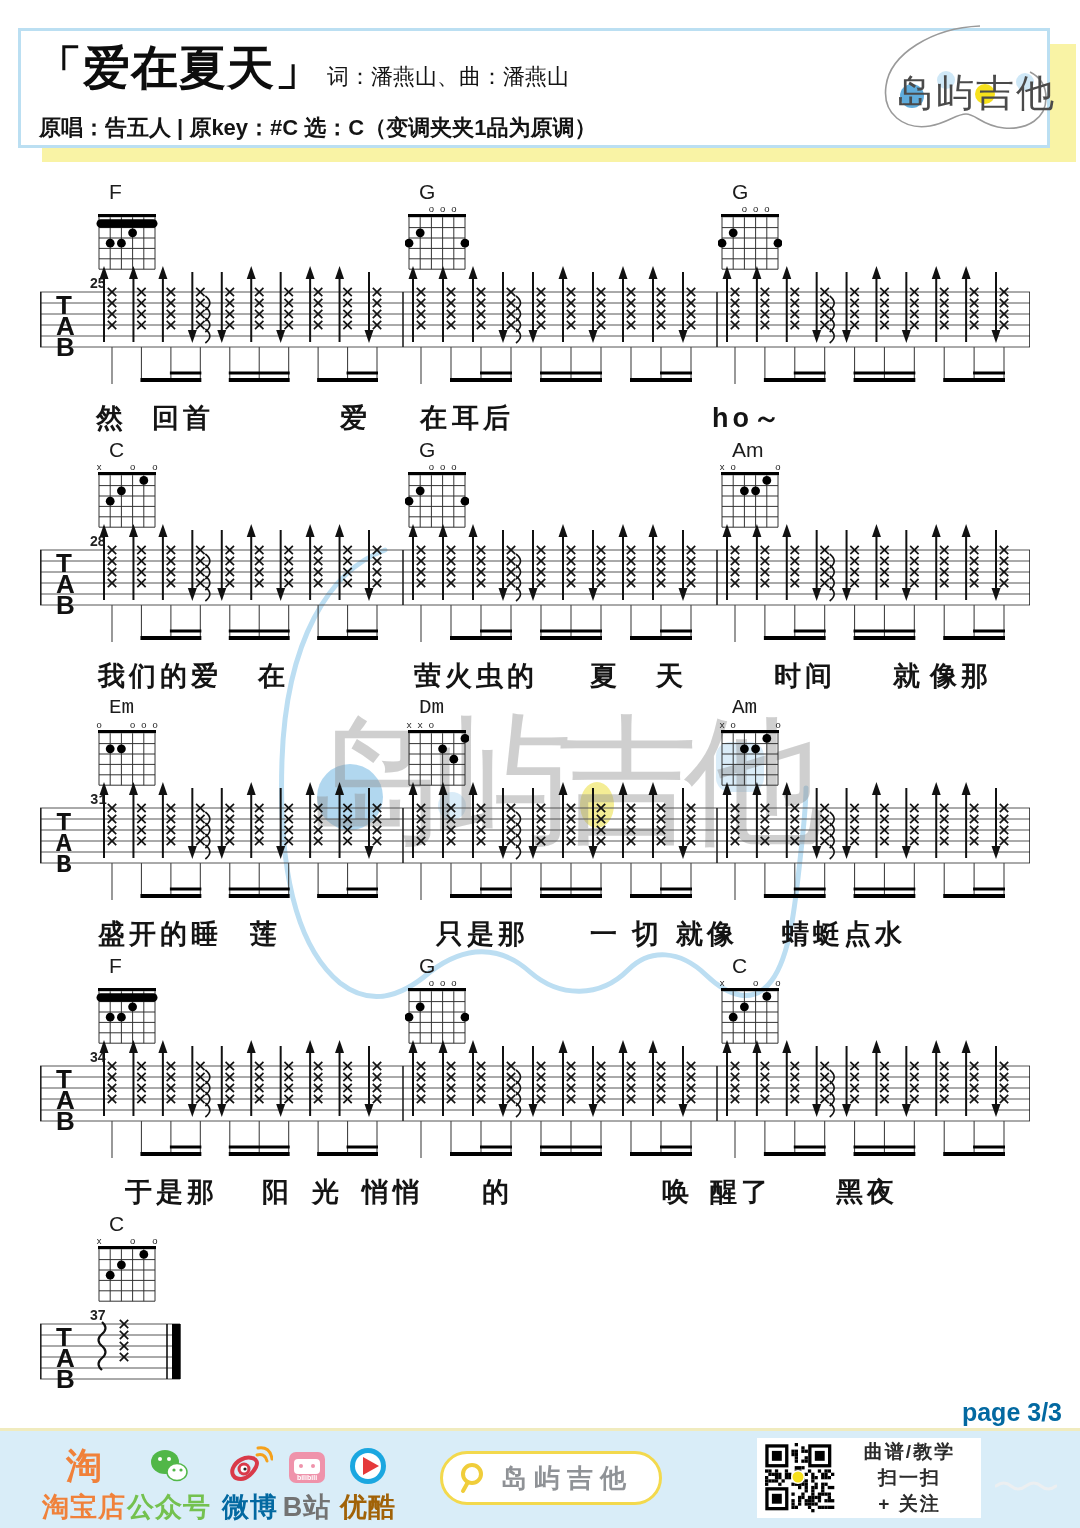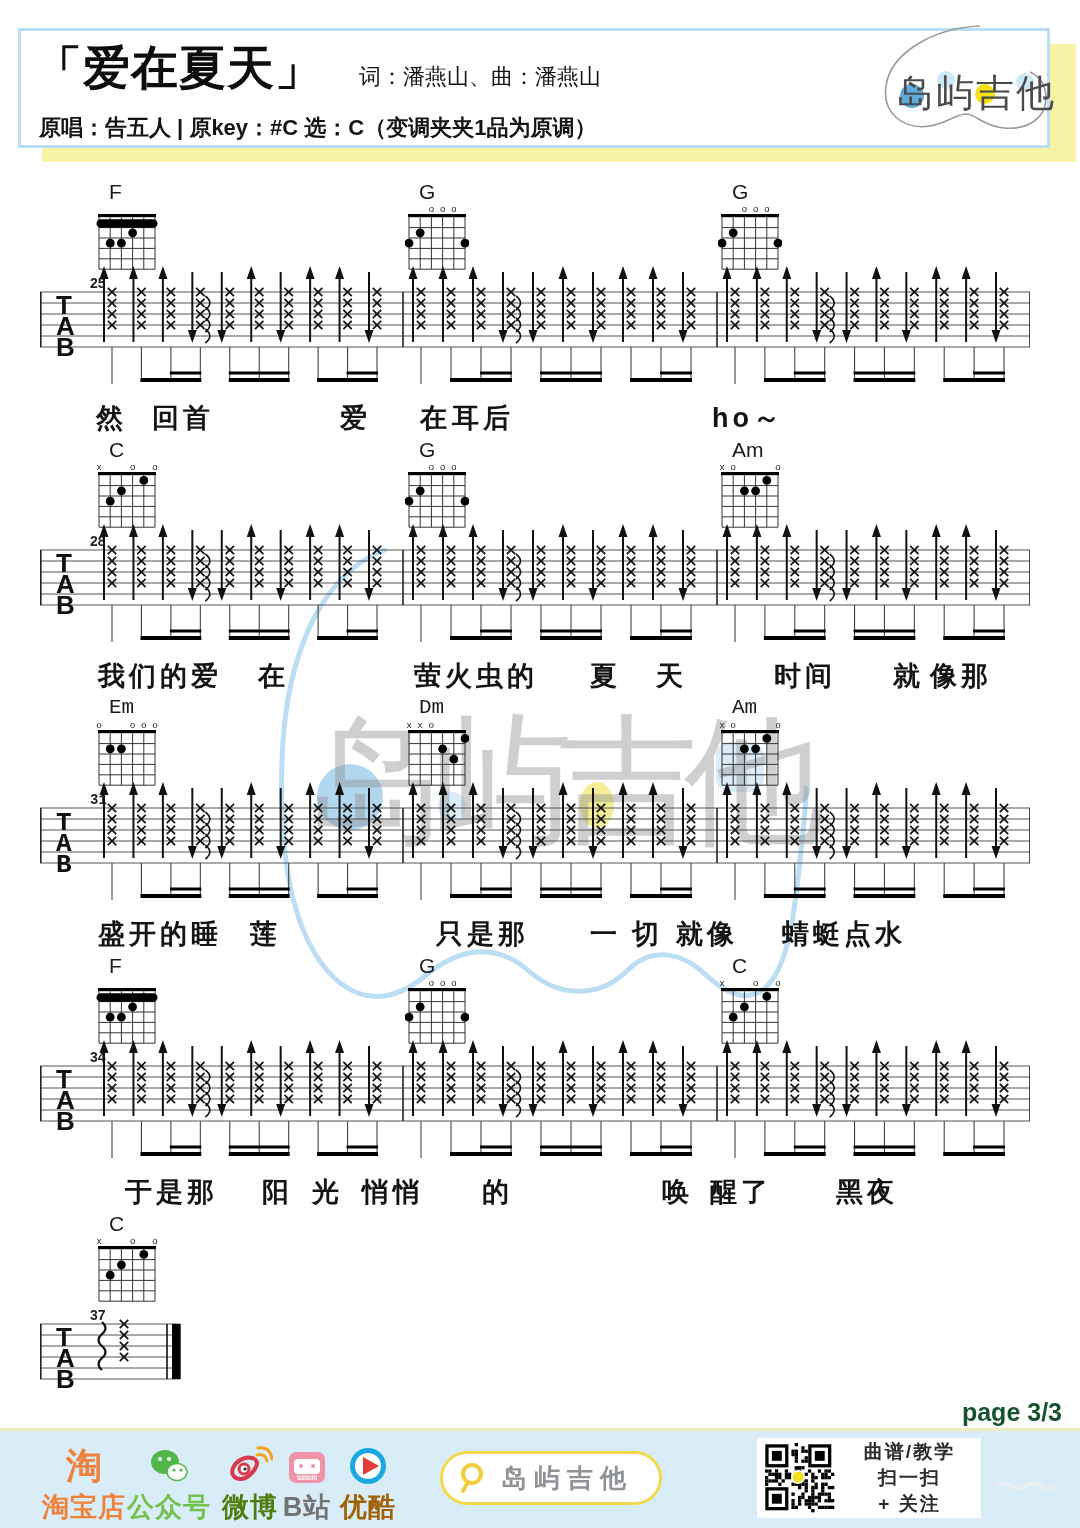--- a/index.html
+++ b/index.html
@@ -3,40 +3,40 @@
 <meta charset="utf-8">
 <style>
   html,body{margin:0;padding:0;background:#fff;}
   body{width:1080px;height:1528px;position:relative;overflow:hidden;
        font-family:"Liberation Sans", sans-serif;}
   
   .hdr-shadow{position:absolute;left:42px;top:44px;width:1034px;height:118px;
               background:#f9f3a5;z-index:1;}
   .hdr-card{position:absolute;left:18px;top:28px;width:1032px;height:120px;
             background:#ffffff;border:3px solid #bbdff2;z-index:2;box-sizing:border-box;}
-  .hdr-titlerow{position:absolute;left:14px;top:6px;display:flex;align-items:baseline;gap:36px;white-space:nowrap;}
+  .hdr-titlerow{position:absolute;left:14px;top:6px;display:flex;align-items:baseline;gap:4px;white-space:nowrap;}
   .hdr-title{font-size:47px;font-weight:900;color:#0d0d0d;letter-spacing:1px;}
   .hdr-credits{font-size:22px;font-weight:400;color:#141414;}
   .hdr-info{position:absolute;left:18px;top:82px;font-size:22px;font-weight:700;color:#141414;}
   .logo{position:absolute;left:862px;top:12px;width:200px;height:130px;z-index:3;}
   
   #wm{position:absolute;left:0;top:0;width:1080px;height:1528px;z-index:0;}
   .wm-text{position:absolute;left:306px;top:688px;font-size:140px;font-weight:200;
            color:#8f8f8f;opacity:.42;letter-spacing:-14px;white-space:nowrap;}
   
   #score{position:absolute;left:0;top:0;width:1080px;height:1528px;z-index:1;}
   .system{position:absolute;left:0;width:1080px;height:258px;}
   .chord-name{position:absolute;top:0;font-size:21px;font-weight:500;color:#1c1c1c;}
   .chord-diagram{position:absolute;top:24px;}
   .staff-svg{position:absolute;left:40px;top:86px;}
   .lyric{position:absolute;top:220px;font-size:27px;font-weight:600;color:#141414;
          letter-spacing:4px;white-space:nowrap;}
   
   .page-label{position:absolute;right:18px;top:1398px;font-size:25px;font-weight:700;
-              color:#14532d;z-index:2;}
+              color:#0369a1;z-index:2;}
   .footer-line{position:absolute;left:0;top:1428px;width:1080px;height:3px;background:#f0ebbe;z-index:2;}
   .footer{position:absolute;left:0;top:1431px;width:1080px;height:97px;background:#d9edf8;z-index:2;}
   .flink{position:absolute;top:12px;text-align:center;}
   .flink .ficon{height:46px;display:flex;align-items:center;justify-content:center;}
   .flink .flabel{font-size:27px;font-weight:700;margin-top:0;letter-spacing:1px;}
   .taobao-char{font-size:36px;font-weight:900;color:#f0813a;}
   .search-pill{position:absolute;left:440px;top:20px;width:222px;height:54px;background:#fff;
                border:3px solid #f3d94d;border-radius:30px;display:flex;align-items:center;box-sizing:border-box;}
   .search-text{font-size:26px;font-weight:600;color:#8f9296;letter-spacing:7px;margin-left:6px;}
   .qr-panel{position:absolute;left:757px;top:7px;width:224px;height:80px;background:#fff;display:flex;align-items:center;}
@@ -1947,21 +1947,21 @@
         <div class="ficon">
           <svg width="46" height="42">
             <path d="M14 34 C6 34 4 28 6 23 C9 16 18 11 25 13 C30 14 31 18 29 22 C26 28 20 34 14 34 Z" fill="none" stroke="#d93a49" stroke-width="4"></path>
             <circle cx="17" cy="24" r="6.5" fill="#d93a49"></circle>
             <circle cx="17" cy="24" r="3.4" fill="#fff"></circle>
             <circle cx="18" cy="24" r="1.6" fill="#222"></circle>
             <path d="M30 10 Q 38 8 40 16" fill="none" stroke="#f5a11c" stroke-width="3" stroke-linecap="round"></path>
             <path d="M31 3 Q 43 1 45 14" fill="none" stroke="#f5a11c" stroke-width="3" stroke-linecap="round"></path>
           </svg>
         </div>
-        <div class="flabel" style="color:#4d7c0f">微博</div>
+        <div class="flabel" style="color:#0369a1">微博</div>
       </div>
       <div class="flink" style="left: 262px; width: 90px;">
         <div class="ficon">
           <svg width="42" height="40">
             <rect x="3" y="6" width="36" height="31" rx="7" fill="#ef93ab"></rect>
             <rect x="8" y="13" width="26" height="15" rx="4" fill="#fff"></rect>
             <circle cx="15" cy="20" r="2" fill="#ef93ab"></circle>
             <circle cx="27" cy="20" r="2" fill="#ef93ab"></circle>
             <text x="21" y="34" font-size="7" fill="#fff" text-anchor="middle" font-weight="700">bilibili</text>
           </svg>

